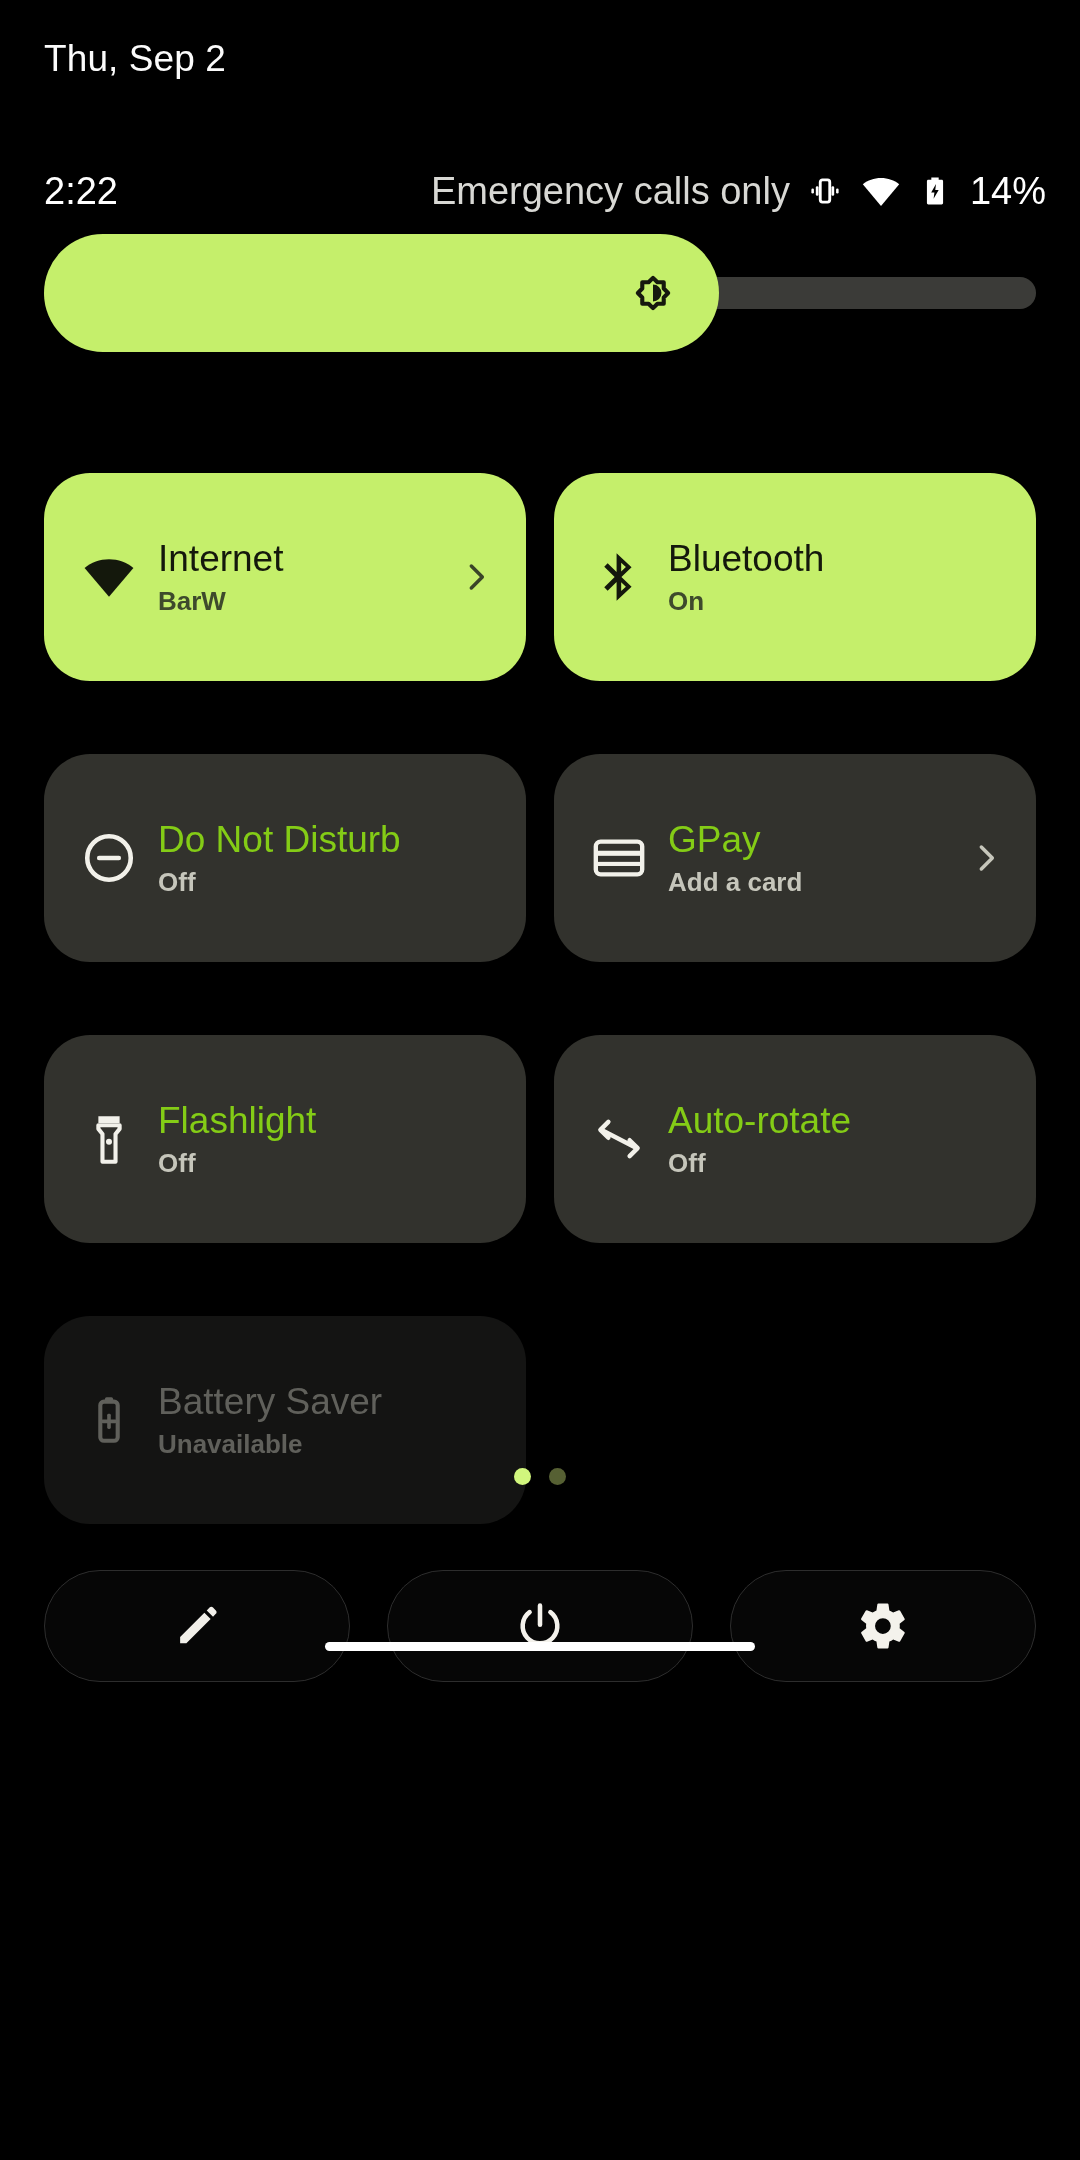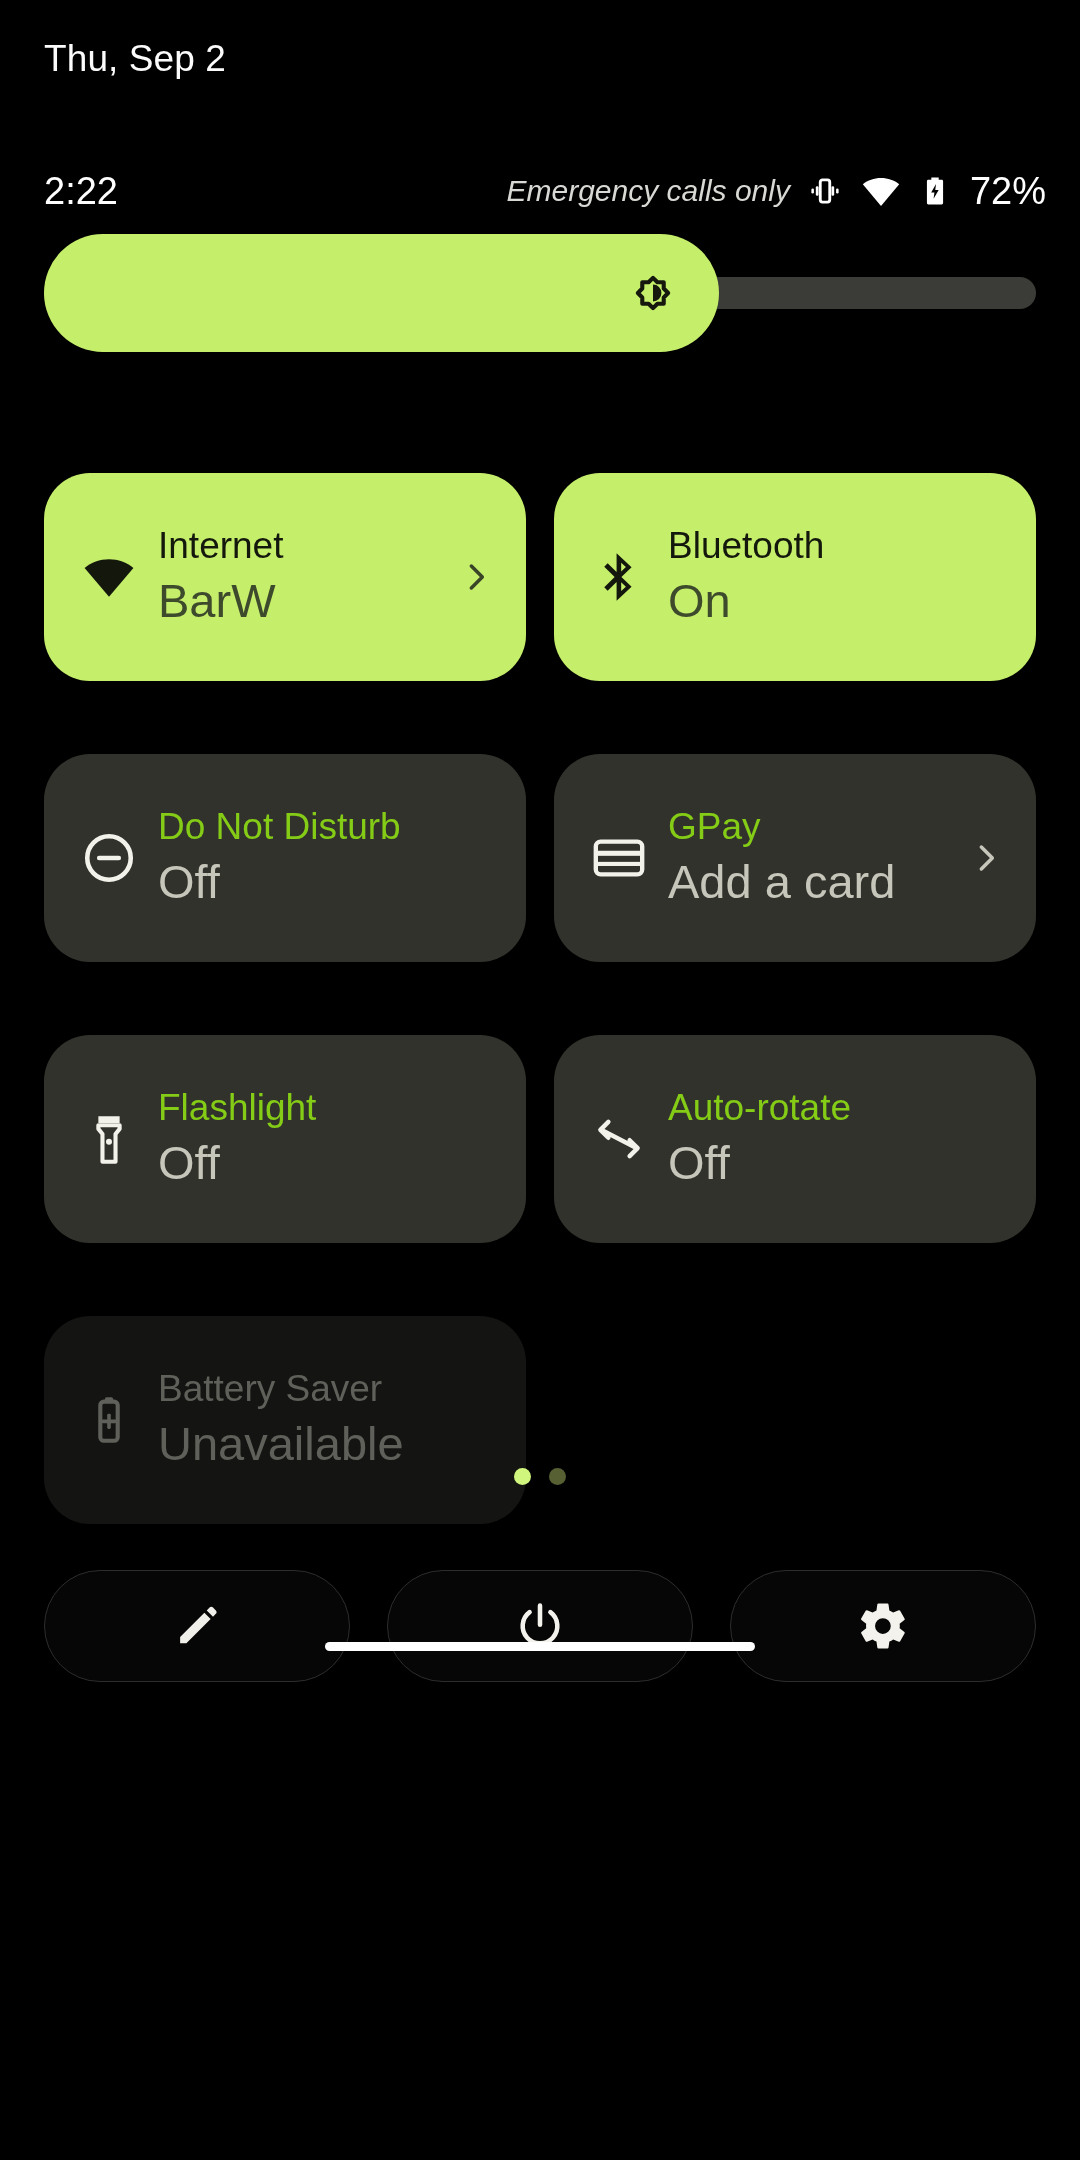--- a/index.html
+++ b/index.html
@@ -21,21 +21,21 @@
   .statusbar{
     position:absolute; left:0; top:162px; width:1080px; height:58px;
     display:flex; align-items:center;
   }
   .sb-clock{
     position:absolute; left:44px; font-size:38px; color:#ffffff; font-weight:400;text-align:center;
   }
   .sb-right{
     position:absolute; right:34px; display:flex; align-items:center; gap:16px;
   }
-  .sb-carrier{ font-size:30px; color:#d8d8d4; font-weight:400; white-space:nowrap;font-style:italic; }
+  .sb-carrier{ font-size:38px; color:#d8d8d4; font-weight:400; white-space:nowrap; }
   .sb-battpct{ font-size:38px; color:#ffffff; font-weight:400; margin-left:2px; }
   .sb-ic{ display:flex; align-items:center; justify-content:center; }
 
   
   .brightness{
     position:absolute; left:44px; top:234px; width:992px; height:118px;
   }
   .br-track{
     position:absolute; left:0; top:43px; width:992px; height:32px;
     background:#3b3b38; border-radius:16px;
@@ -72,21 +72,21 @@
     margin-right:18px;
   }
   .tile-txt{
     flex:1 1 auto; min-width:0; display:flex; flex-direction:column; justify-content:center;
   }
   .tile-title{
     font-size:37px; line-height:1.18; font-weight:400;
     white-space:nowrap; overflow:hidden;
   }
   .tile-sub{
-    font-size:47px; line-height:1.2; font-weight:400; margin-top:5px;
+    font-size:26px; line-height:1.2; font-weight:700; margin-top:5px;
     white-space:nowrap; overflow:hidden;
   }
   .tile.on  .tile-title{ color:#14180c; }
   .tile.on  .tile-sub  { color:#3e4a2c; }
   .tile.off .tile-title{ color:#84cc16; }
   .tile.off .tile-sub  { color:#c6c6bb; }
   .tile.disabled .tile-title{ color:#60605b; }
   .tile.disabled .tile-sub  { color:#60605b; }
 
   .chev{
@@ -151,21 +151,21 @@
         <svg width="42" height="42" viewBox="0 0 24 24">
           <path d="M12 20.5 1.6 8.2C4.4 5.9 8 4.6 12 4.6s7.6 1.3 10.4 3.6L12 20.5z" fill="#ffffff"></path>
         </svg>
       </div>
       <div class="sb-ic">
         <svg width="34" height="34" viewBox="0 0 24 24">
           <path d="M9.4 2.5h5.2v1.6h2.1c.6 0 1 .45 1 1v15.4c0 .55-.4 1-1 1H7.3c-.6 0-1-.45-1-1V5.1c0-.55.4-1 1-1h2.1V2.5z" fill="#ffffff"></path>
           <path d="M12.7 7.1 9.3 13.1h2.3l-.6 4.4 3.6-6.2h-2.4l.5-4.2z" fill="#000000"></path>
         </svg>
       </div>
-      <div class="sb-battpct">72%</div>
+      <div class="sb-battpct">14%</div>
     </div>
   </div>
 
   <div class="brightness">
     <div class="br-track"></div>
     <div class="br-fill" id="brFill" style="width: 674.56px;"></div>
     <div class="br-icon" id="brIcon" style="left: 582.56px;">
       <svg width="52" height="52" viewBox="0 0 24 24">
         <path d="M12 1.8l2.05 2.05h2.9v2.9L19 8.8l-2.05 2.05v2.9h-2.9L12 15.8 9.95 13.75h-2.9v-2.9L5 8.8l2.05-2.05v-2.9h2.9L12 1.8z" transform="translate(0,3.2)" fill="none" stroke="#16180e" stroke-width="1.9" stroke-linejoin="round"></path>
         <path d="M12 8.1a3.9 3.9 0 0 1 0 7.8z" fill="#16180e"></path>

